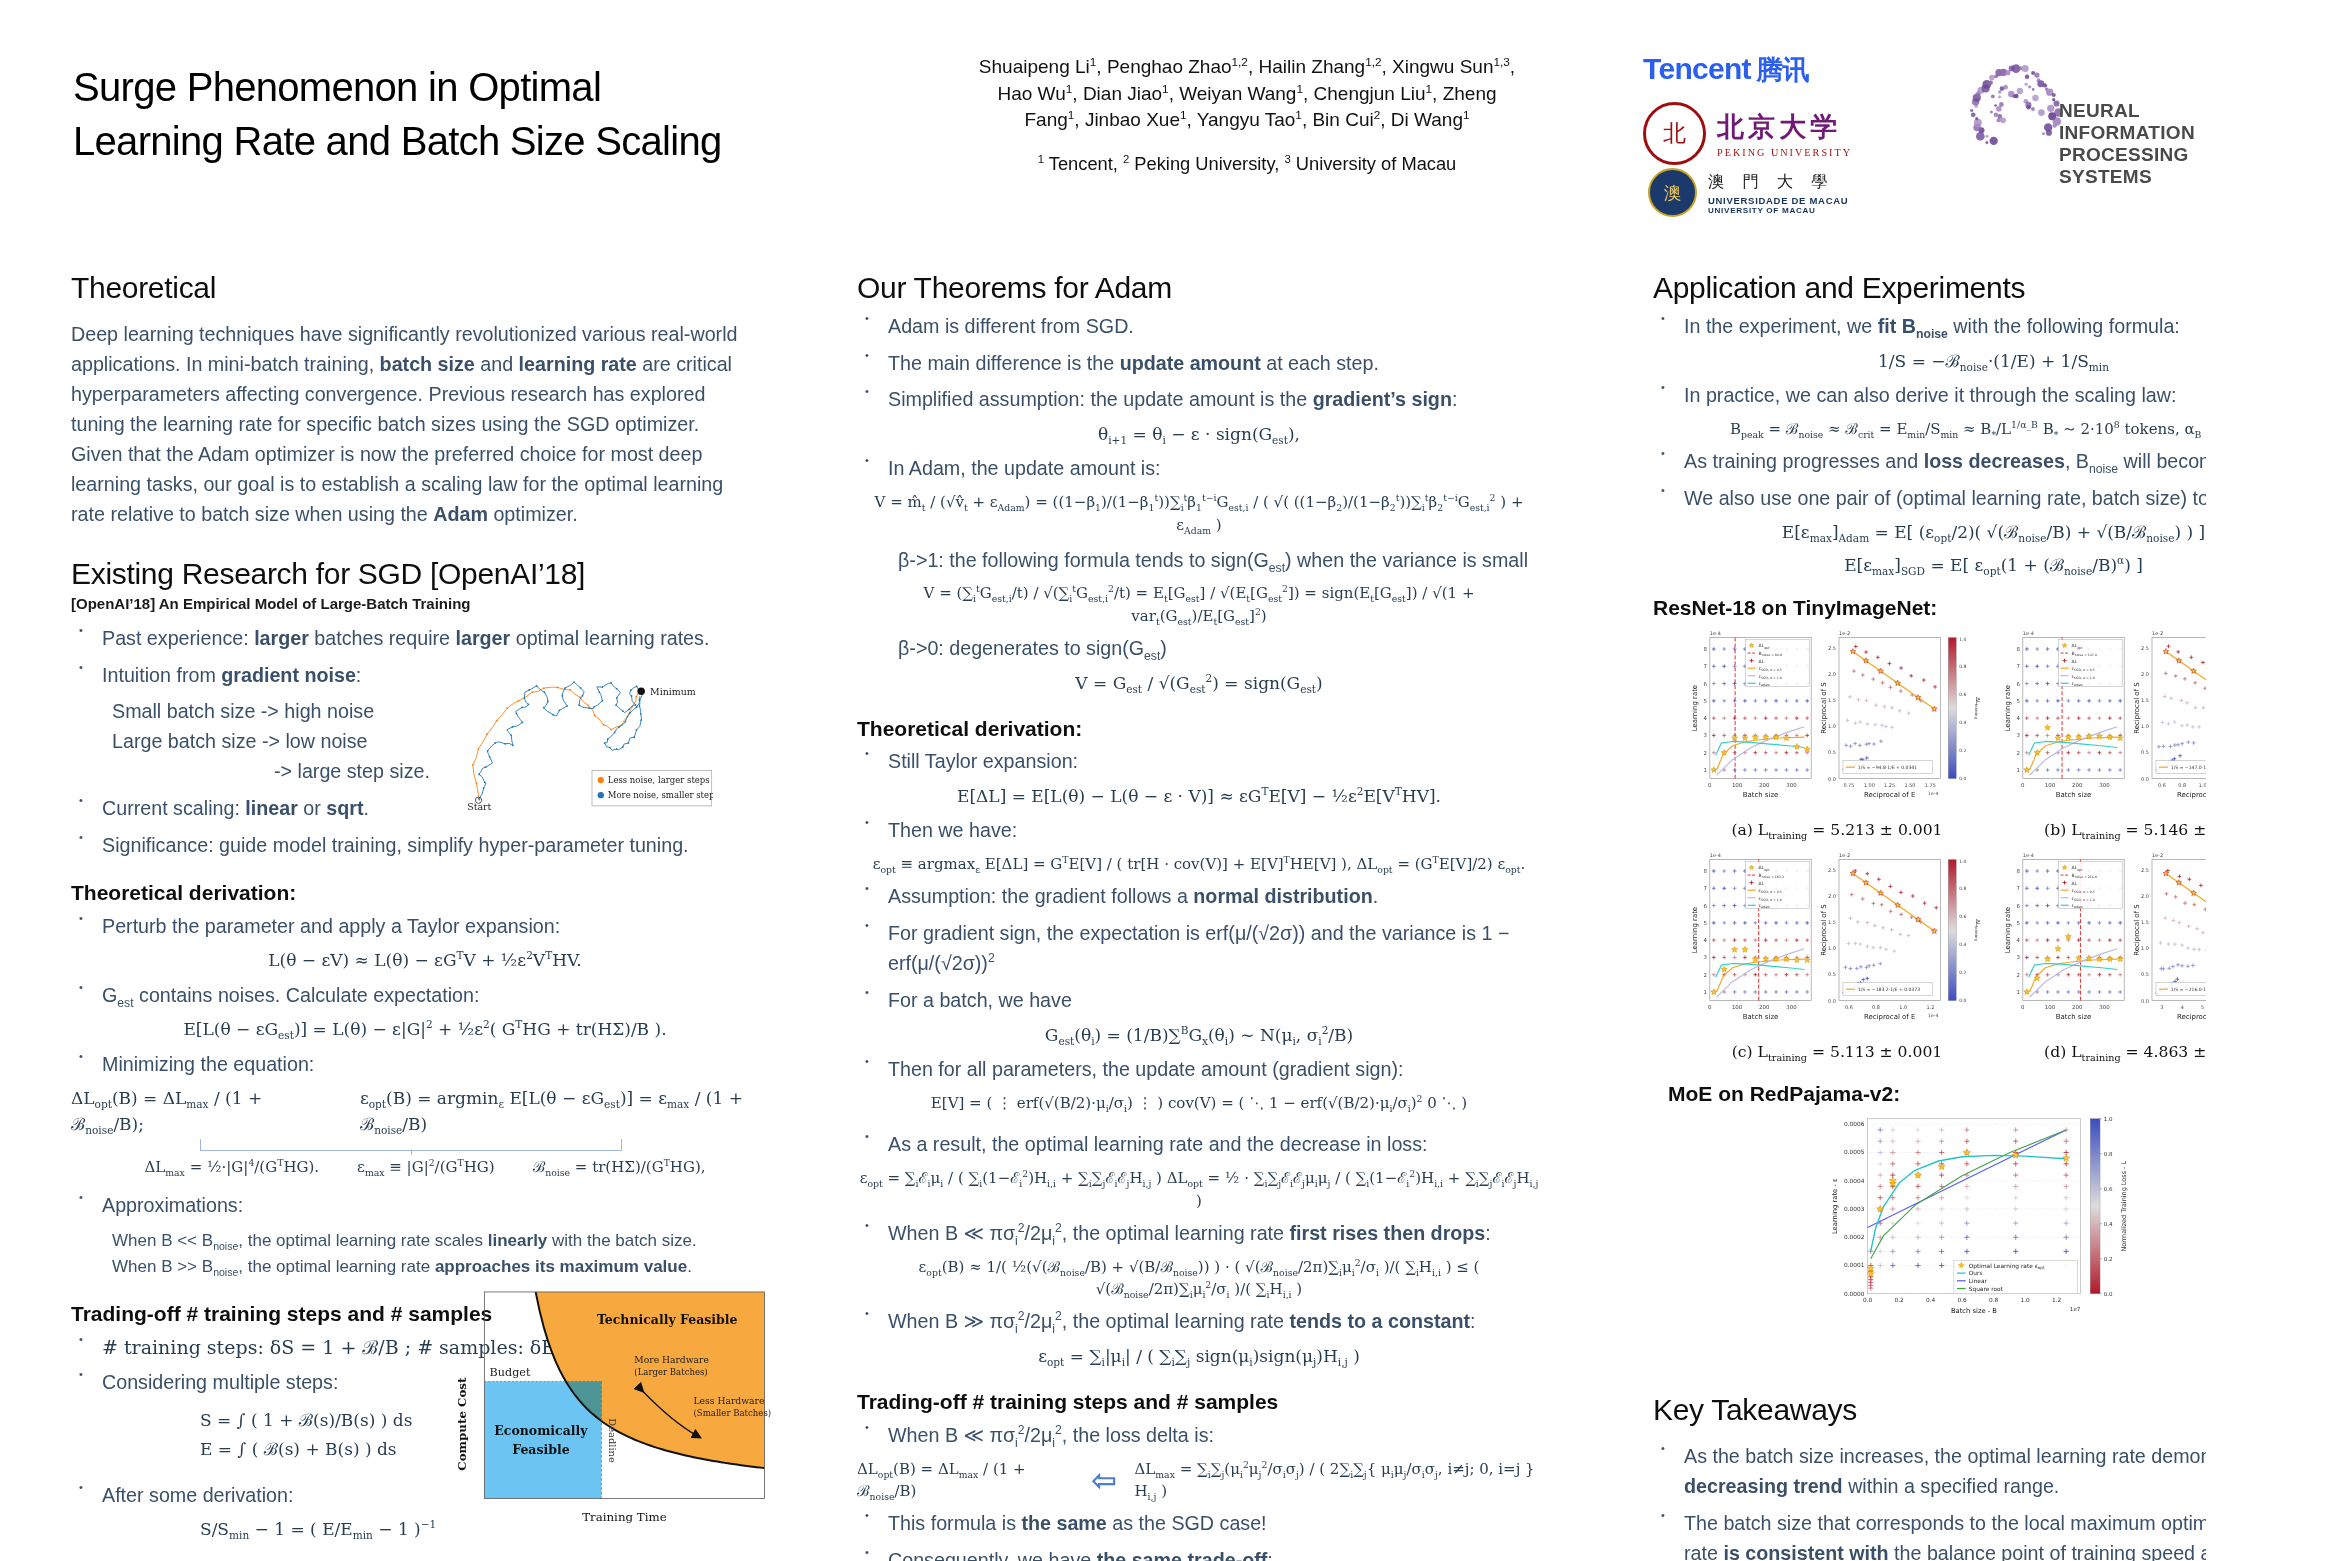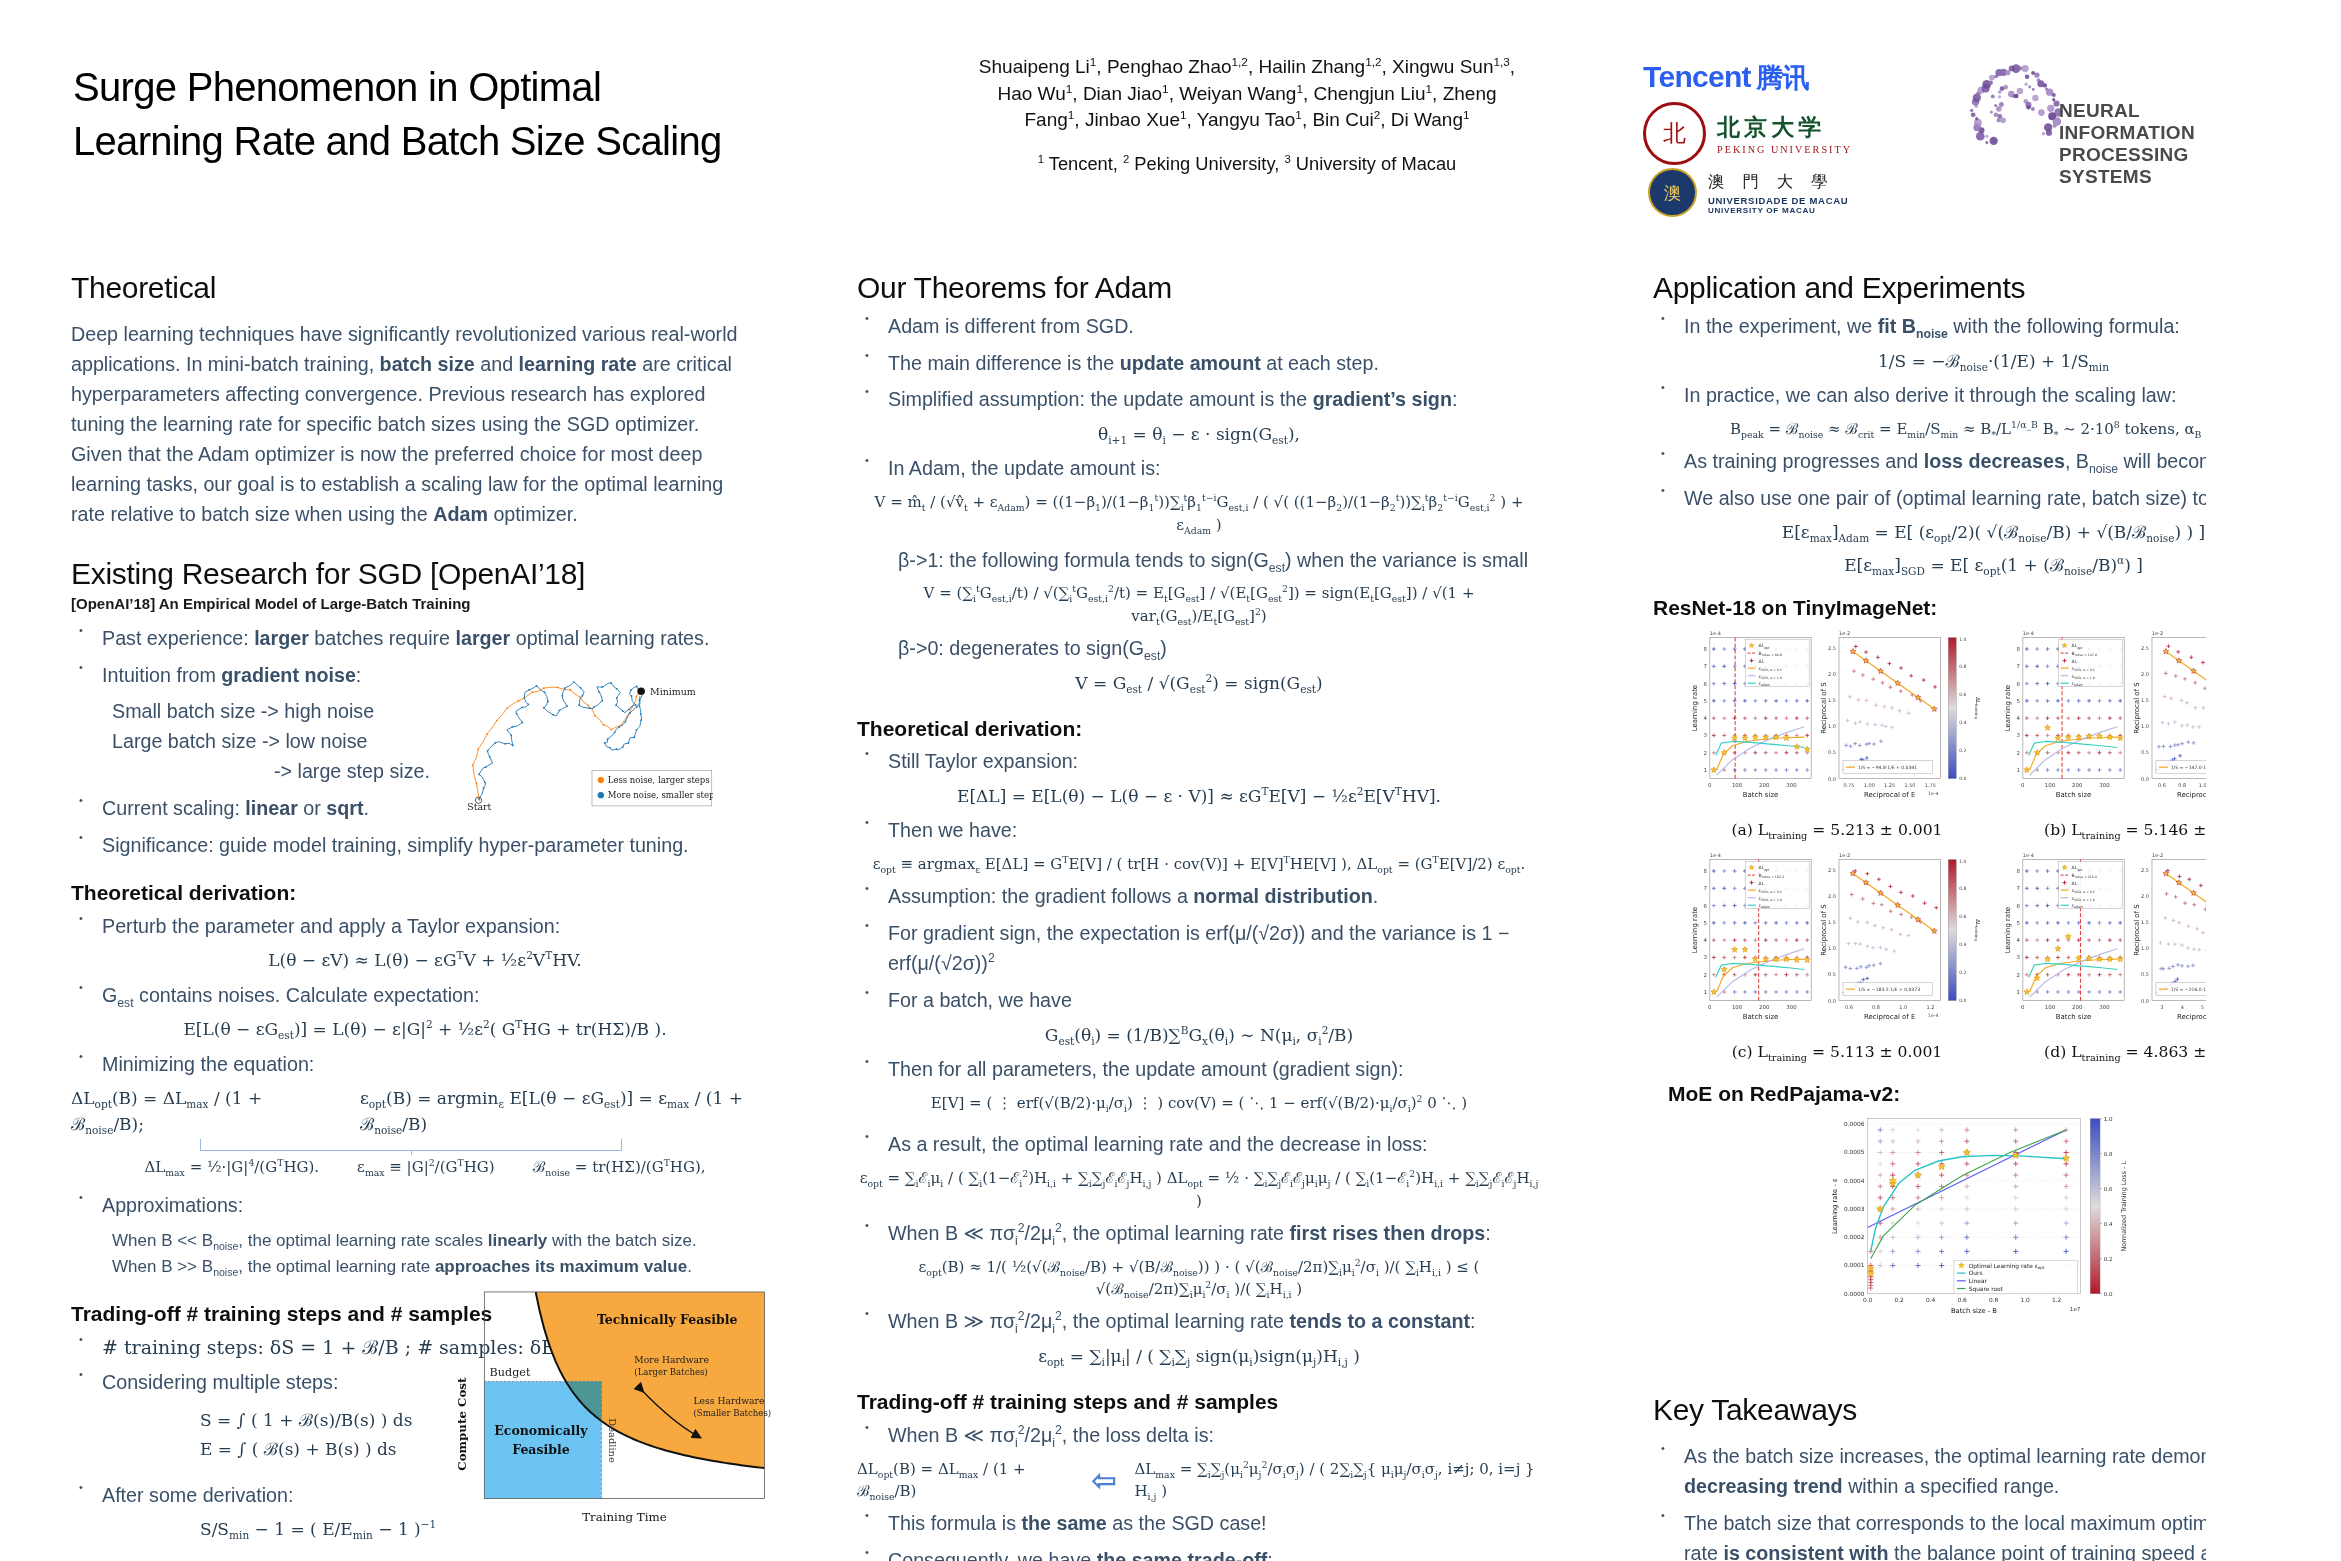--- a/index.html
+++ b/index.html
@@ -22,27 +22,27 @@
   .flexrow{display:flex;align-items:center;gap:17.6px;}
   .bluearrow{font-family:"DejaVu Sans",sans-serif;font-style:normal;color:#4a7fd4;font-size:31px;font-weight:700;}
   .brace{height:11px;border-left:1.4px solid #9db8e8;border-right:1.4px solid #9db8e8;border-bottom:1.4px solid #9db8e8;margin:1.4px 0 5.4px 0;position:relative;}
   .brace::after{content:"";position:absolute;left:50%;top:100%;width:1.4px;height:5.4px;background:#9db8e8;}
   .capt{font-family:"DejaVu Serif", serif;font-size:15.6px;color:#111;text-align:center;margin-top:2.7px;}
   
   .title{position:absolute;left:73px;top:60px;font-size:40px;line-height:1.35;color:#000;font-weight:400;letter-spacing:-0.7px;}
   .authors{position:absolute;left:908px;top:54px;width:678px;text-align:center;font-size:19px;color:#111;line-height:1.4;}
   .affil{margin-top:17.6px;font-size:18.3px;}
   
-  .tencent{position:absolute;left:1643px;top:60px;font-size:30px;font-weight:700;color:#2b5ff0;letter-spacing:-0.7px;}
+  .tencent{position:absolute;left:1643px;top:52px;font-size:30px;font-weight:700;color:#2b5ff0;letter-spacing:-0.7px;}
   .tencent .cn{font-size:27px;margin-left:5.4px;}
   .sealrow{position:absolute;display:flex;align-items:center;gap:11px;}
   .seal{border-radius:50%;display:flex;align-items:center;justify-content:center;flex:0 0 auto;}
   .pku-seal{width:57px;height:57px;border:3.4px solid #9e0e10;color:#9e0e10;font-size:23px;font-family:"DejaVu Serif",serif;}
   .um-seal{width:45px;height:45px;border:2.7px solid #c9a227;background:#1b3a6b;color:#e8c560;font-size:17.6px;}
-  .pku-name{font-family:Liberation Mono, monospace;color:#14532d;font-weight:700;font-size:23px;letter-spacing:4.1px;}
+  .pku-name{font-family:Liberation Mono, monospace;color:#701a75;font-weight:700;font-size:27px;letter-spacing:4.1px;}
   .pku-en{color:#9e0e10;font-size:10.2px;letter-spacing:2px;font-family:"Liberation Serif",serif;margin-top:1.4px;}
   .um-name{color:#222;font-size:16.3px;letter-spacing:6.8px;}
   .um-en1{color:#16325c;font-size:9.5px;font-weight:700;letter-spacing:0.7px;margin-top:2px;}
   .um-en2{color:#16325c;font-size:8.1px;font-weight:700;letter-spacing:0.7px;}
   .nips-text{position:absolute;left:2059px;top:100px;color:#4a4a4a;font-size:19px;font-weight:700;letter-spacing:0.3px;line-height:1.15;}
 </style>
 </head>
 <body>
 
 <div class="poster">

